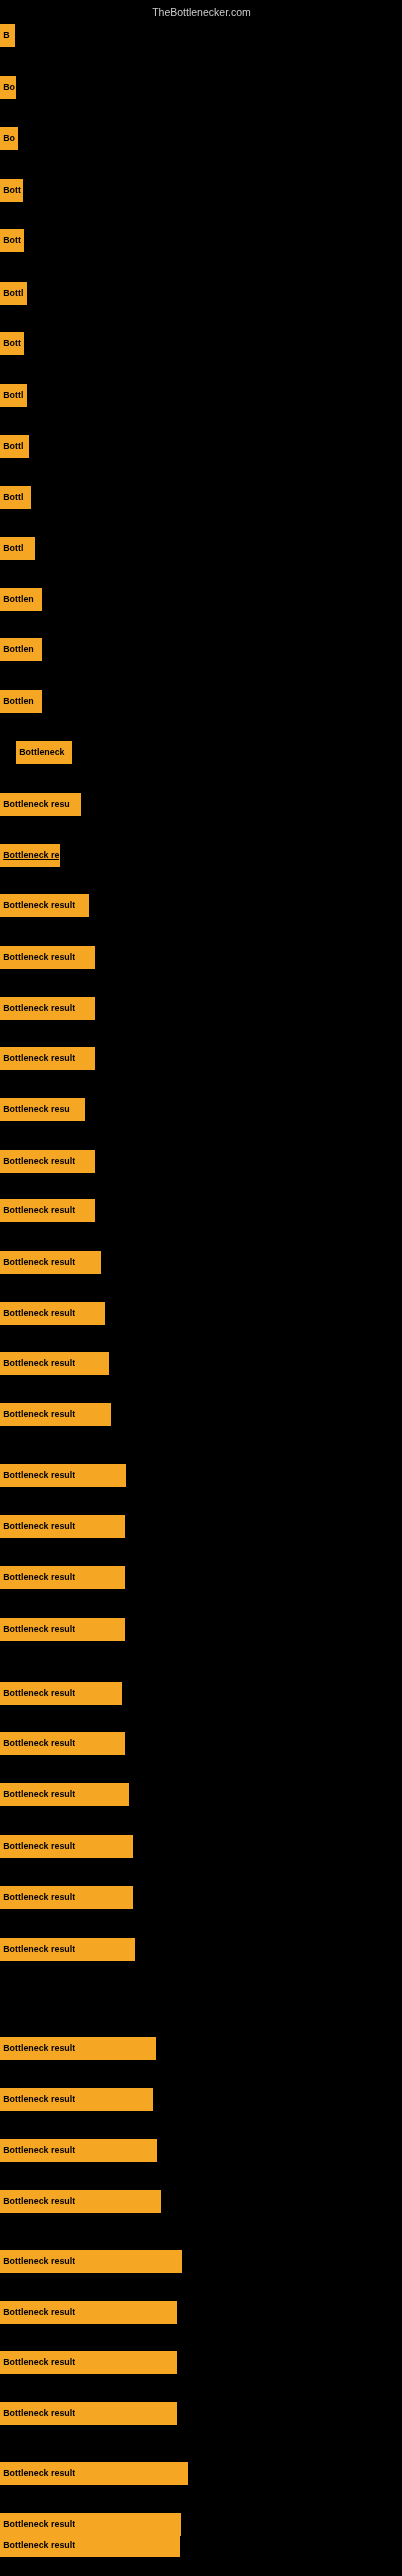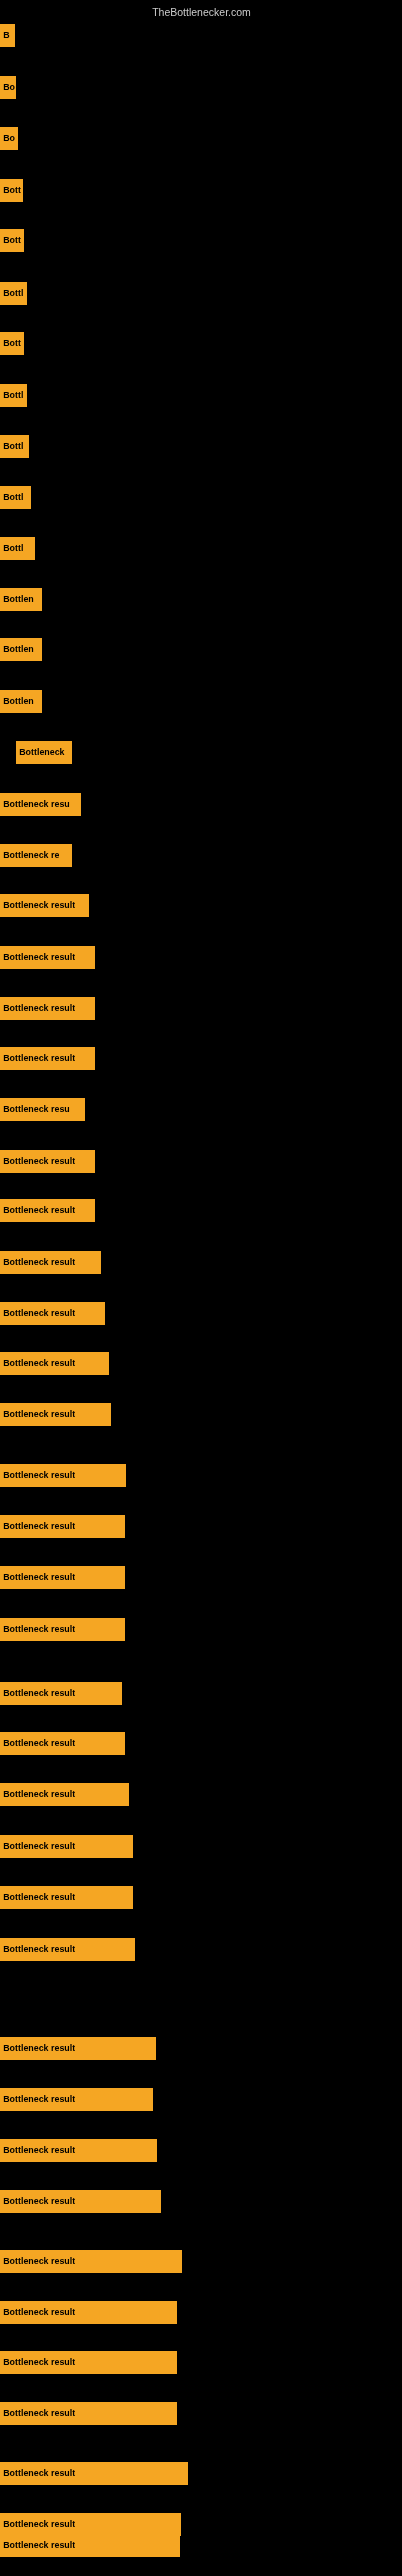--- a/index.html
+++ b/index.html
@@ -122,21 +122,21 @@
       <div class="bar" style="width: 56px;">
         <span class="bar-label">Bottleneck</span>
       </div>
     </div>
     <div class="bar-container" style="top: 793px; left: 0px;">
       <div class="bar" style="width: 81px;">
         <span class="bar-label">Bottleneck resu</span>
       </div>
     </div>
     <div class="bar-container" style="top: 844px; left: 0px;">
-      <div class="bar" style="width: 72px;">
+      <div class="bar" style="width: 60px; text-decoration: underline;">
         <span class="bar-label">Bottleneck re</span>
       </div>
     </div>
     <div class="bar-container" style="top: 894px; left: 0px;">
       <div class="bar" style="width: 89px;">
         <span class="bar-label">Bottleneck result</span>
       </div>
     </div>
     <div class="bar-container" style="top: 946px; left: 0px;">
       <div class="bar" style="width: 95px;">

